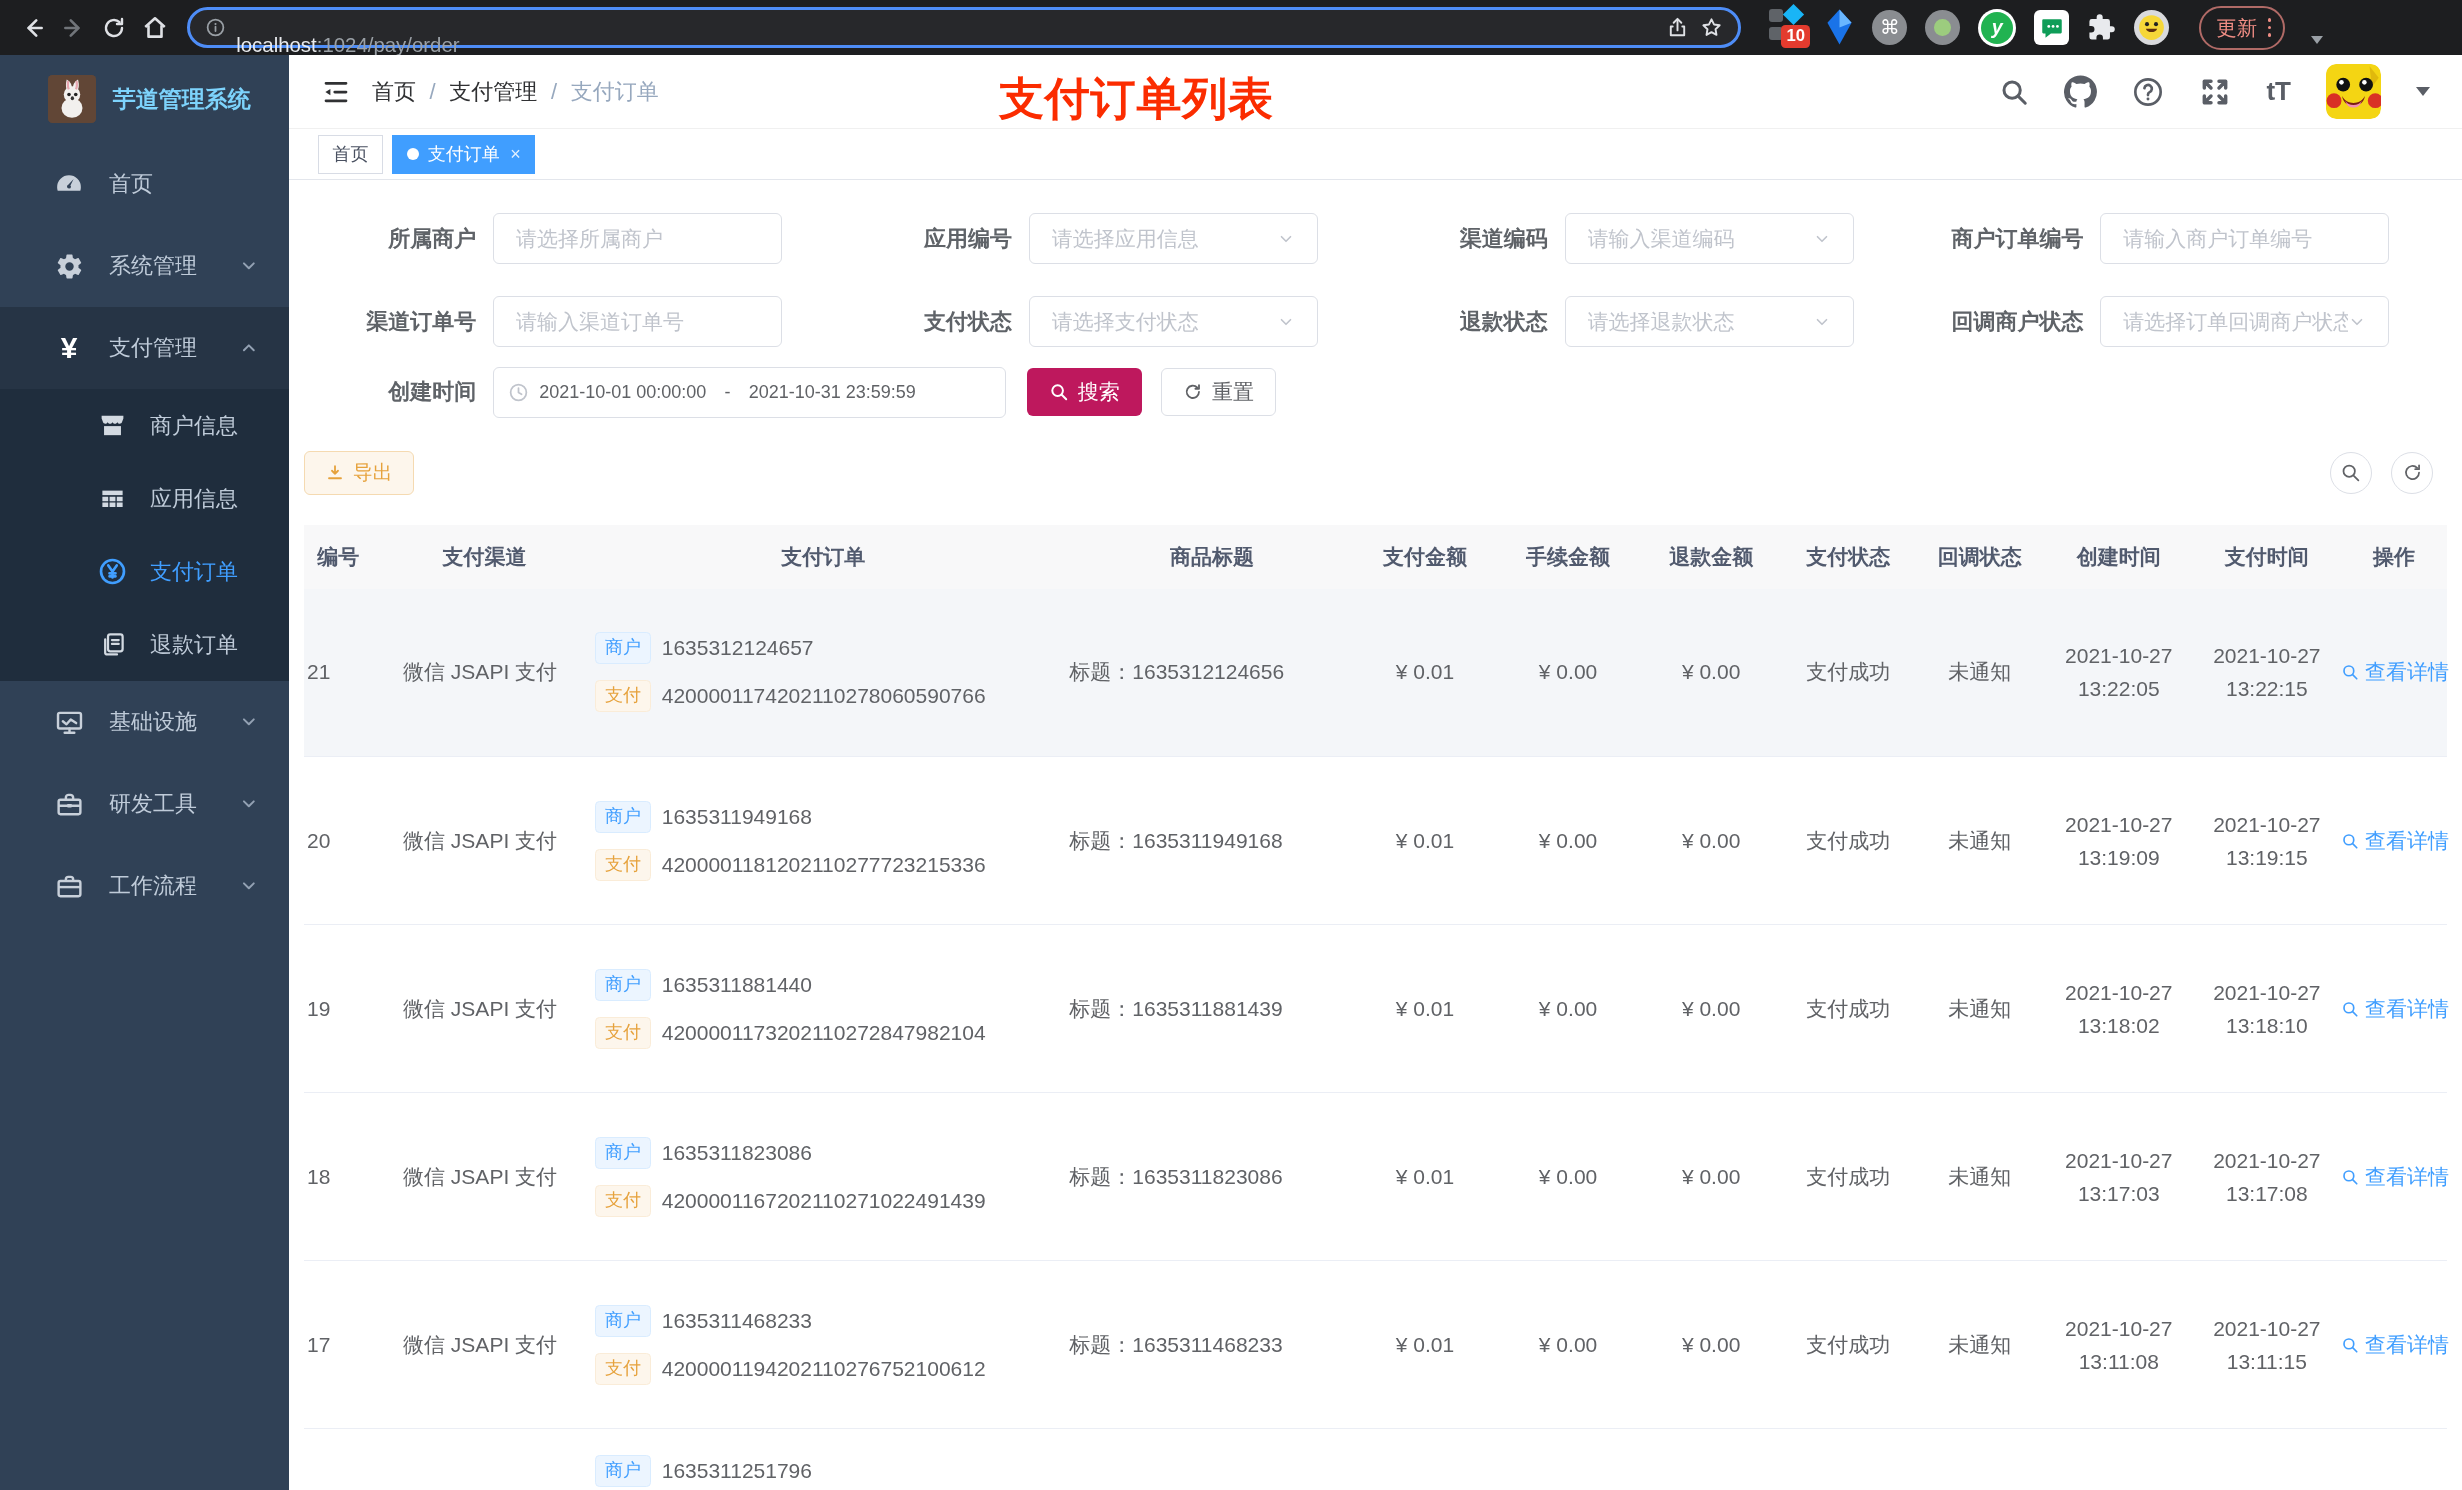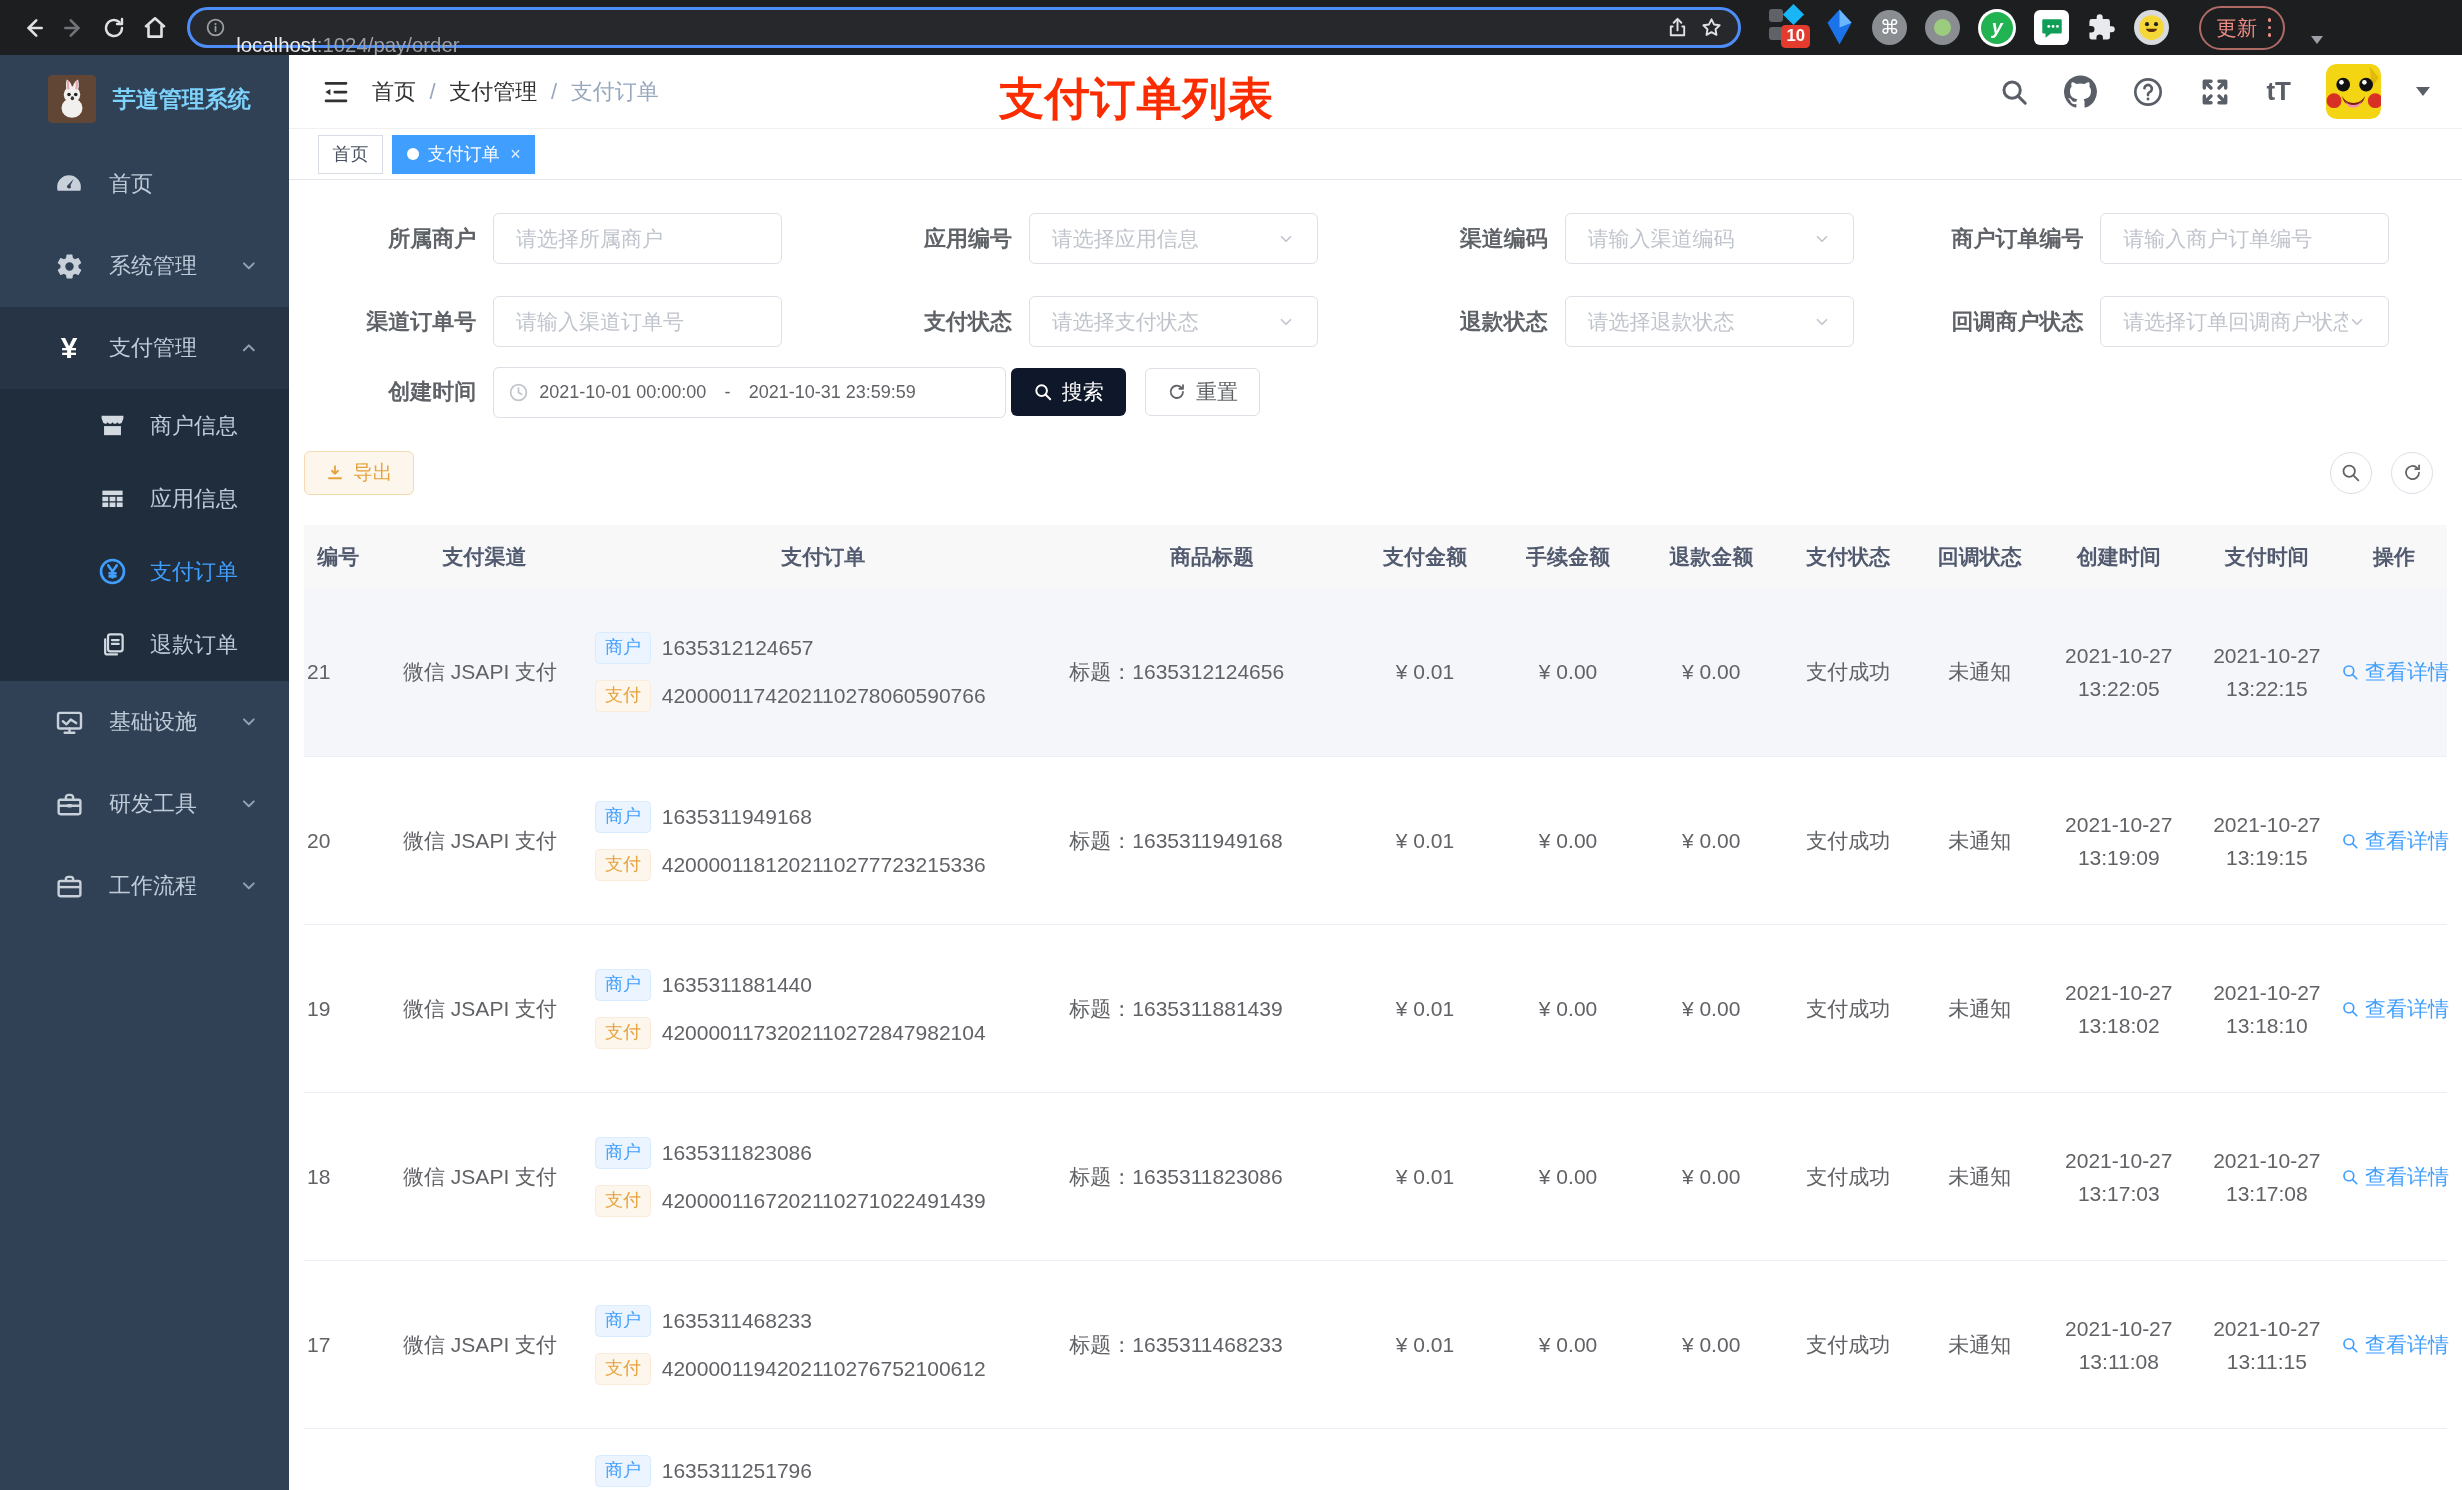--- a/index.html
+++ b/index.html
@@ -91,21 +91,21 @@
     font-family:inherit; background:transparent; }
   .control input::placeholder { color:#c0c4cc; }
   .control .ph { color:#c0c4cc; font-size:21px; flex:1; white-space:nowrap; overflow:hidden; }
   .control .sel-arrow { color:#c0c4cc; flex:none; }
   .date-row { display:flex; align-items:center; margin-bottom:33px; }
   .date-input { width:513px; height:51px; border:1.5px solid #dcdfe6; border-radius:6px;
     display:flex; align-items:center; padding:0 13.6px; gap:10.6px; font-size:18px; color:#606266; }
   .date-input .clock { color:#c0c4cc; flex:none; display:flex; }
   .btn { height:48px; border-radius:6px; font-size:21px; display:inline-flex; align-items:center;
     gap:9px; padding:0 21px; cursor:pointer; border:1.5px solid transparent; white-space:nowrap; }
-  .btn-primary { background:#0f172a; color:#fff; margin-left:5px; }
+  .btn-primary { background:#be185d; color:#fff; margin-left:21px; }
   .btn-plain { background:#fff; border-color:#dcdfe6; color:#606266; margin-left:19.7px; }
   .toolbar { display:flex; align-items:center; }
   .btn-export { height:44px; background:#fdf6ec; border:1.5px solid #f5dab1; color:#e6a23c;
     border-radius:6px; font-size:19.7px; display:inline-flex; align-items:center; gap:9px;
     padding:0 21px; cursor:pointer; }
   .tool-right { margin-left:auto; display:flex; gap:19.7px; padding-right:13.6px; }
   .circle-btn { width:42px; height:42px; border-radius:50%; border:1.5px solid #dcdfe6; background:#fff;
     color:#606266; display:flex; align-items:center; justify-content:center; cursor:pointer; }
 
   

